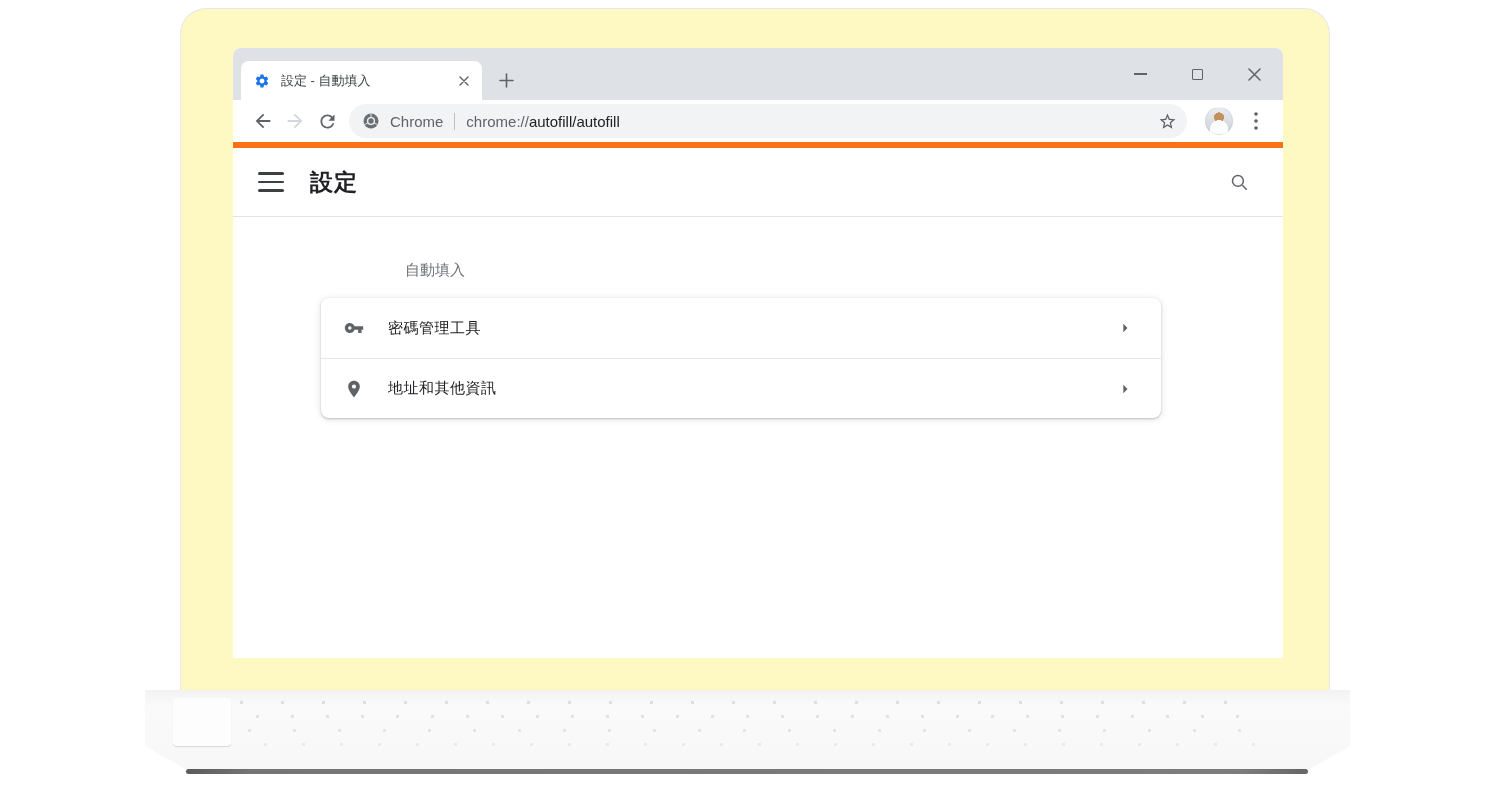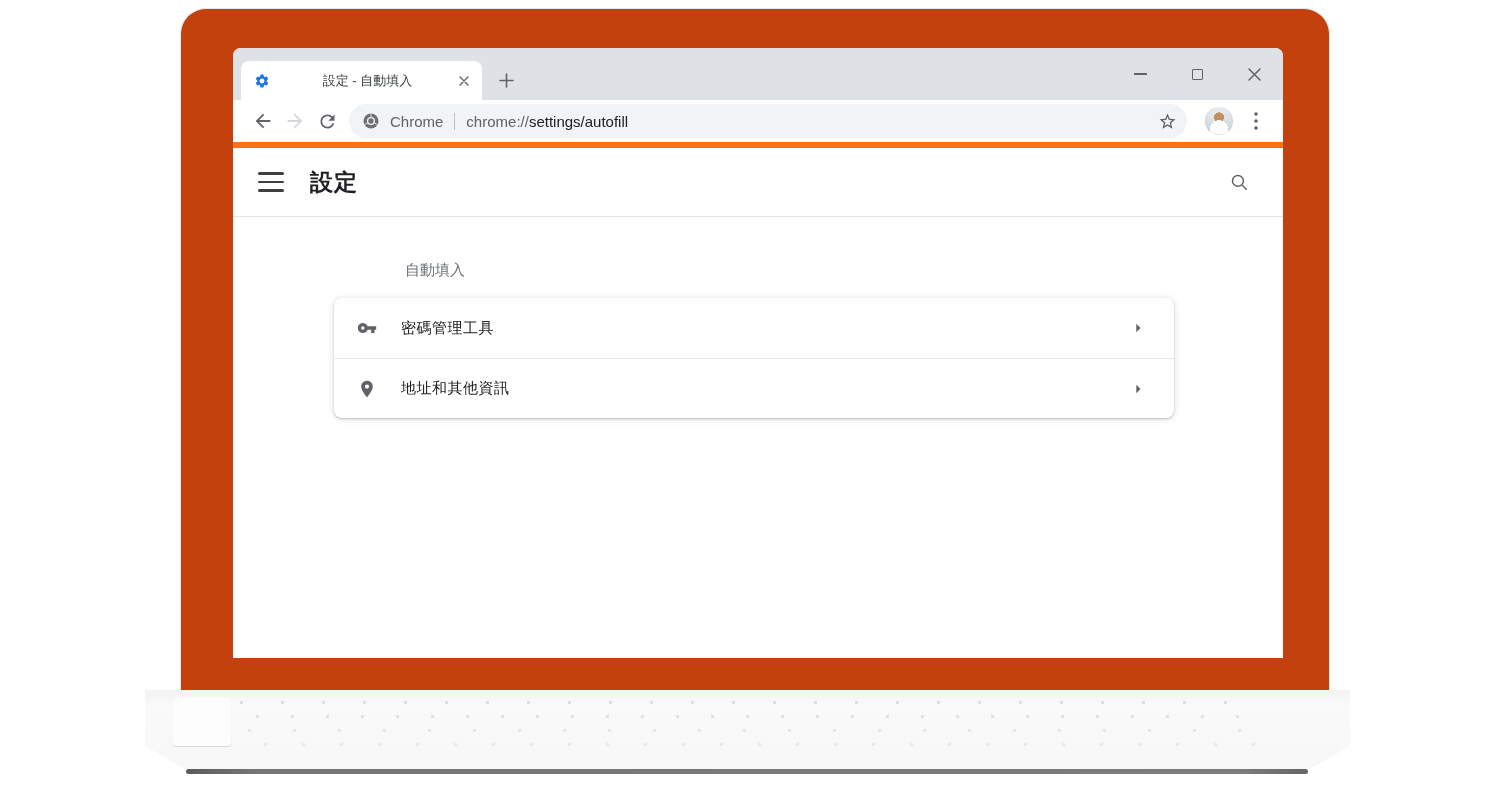--- a/index.html
+++ b/index.html
@@ -1,22 +1,22 @@
 <!DOCTYPE html>
 <html><head>
 <meta charset="utf-8">
 <style>
   * { margin:0; padding:0; box-sizing:border-box; }
   html,body { width:1493px; height:788px; background:#fff; font-family:"Liberation Sans","DejaVu Sans",sans-serif; overflow:hidden; }
   .stage { position:relative; width:1493px; height:788px; background:#fff; }
 
   
   .lid { position:absolute; left:180px; top:8px; width:1150px; height:682px;
-         background:#c2410c; border:1px solid #e6e7e9; border-bottom:none;
-         border-radius:26px 26px 0 0;text-align:center; }
+         background:#fef9c3; border:1px solid #e6e7e9; border-bottom:none;
+         border-radius:26px 26px 0 0; }
   .screen { position:absolute; left:52px; top:39px; width:1050px; height:610px;
             background:#fff; border-radius:8px 8px 0 0; overflow:hidden; }
   .base { position:absolute; left:145px; top:690px; width:1205px; height:80px;
           background:linear-gradient(180deg,#f2f2f3 0px,#fafafb 16px,#f7f7f8 100%);
           clip-path:polygon(0% 0%,100% 0%,100% 70%,96.5% 100%,3.5% 100%,0% 70%); }
   .kb-keys { position:absolute; left:95px; right:95px; top:6px; height:54px;
     background-image:
       repeating-linear-gradient(90deg, rgba(125,130,136,.22) 0 3px, rgba(0,0,0,0) 3px 41px),
       repeating-linear-gradient(90deg, rgba(125,130,136,.20) 0 3px, rgba(0,0,0,0) 3px 35px),
       repeating-linear-gradient(90deg, rgba(125,130,136,.17) 0 3px, rgba(0,0,0,0) 3px 45px),
@@ -71,21 +71,21 @@
   .page-header { height:69px; display:flex; align-items:center; padding-left:25px;
                  border-bottom:1px solid #e1e3e6; flex:0 0 auto; }
   .hamburger { width:26px; height:20px; display:flex; flex-direction:column; justify-content:space-between; cursor:pointer; }
   .hamburger span { display:block; height:2.6px; background:#3c4043; border-radius:2px; }
   .page-title { margin-left:26px; font-size:23px; font-weight:600; color:#202124; letter-spacing:1px; }
   .header-spacer { flex:1; }
   .search-btn { width:34px; height:34px; margin-right:27px; display:flex; align-items:center;
                 justify-content:center; cursor:pointer; }
   .page-content { position:relative; flex:1;padding-left:6px; }
   .section-label { position:absolute; left:172px; top:44px; font-size:15px; color:#6c7075; }
-  .card { position:absolute; left:101px; top:81px; width:840px; background:#fff; border-radius:8px;
+  .card { position:absolute; left:88px; top:81px; width:840px; background:#fff; border-radius:8px;
           box-shadow:0 1px 2px rgba(60,64,67,.28), 0 1px 6px 1px rgba(60,64,67,.12); }
   .card-row { display:flex; align-items:center; height:60px; padding:0 26px 0 23px; cursor:pointer; }
   .card-row + .card-row { border-top:1px solid #e7e8ea; }
   .row-icon { width:20px; height:20px; flex:0 0 auto; display:flex; align-items:center; justify-content:center; }
   .row-label { margin-left:24px; font-size:15px; color:#202124; letter-spacing:.5px; }
   .row-spacer { flex:1; }
   .row-arrow { width:20px; height:20px; display:flex; align-items:center; justify-content:center; }
 </style>
 </head>
 <body>
@@ -152,21 +152,21 @@
           </div>
           <div class="omnibox">
             <svg width="18" height="18" viewBox="0 0 24 24">
               <circle cx="12" cy="12" r="10" fill="#6b7075"></circle>
               <path d="M12 12L12 2M12 12L3.3 17M12 12l8.7 5" stroke="#f1f3f4" stroke-width="1.2"></path>
               <circle cx="12" cy="12" r="5.4" fill="#f1f3f4"></circle>
               <circle cx="12" cy="12" r="3.6" fill="#6b7075"></circle>
             </svg>
             <span class="omni-label">Chrome</span>
             <span class="omni-sep"></span>
-            <span class="omni-url"><span>chrome://</span><b>settings/autofill</b></span>
+            <span class="omni-url"><span>chrome://</span><b>autofill/autofill</b></span>
             <span class="omni-spacer"></span>
             <svg width="19" height="19" viewBox="0 0 24 24">
               <path fill="#5f6368" d="M22 9.24l-7.19-.62L12 2 9.19 8.63 2 9.24l5.46 4.73L5.82 21 12 17.27 18.18 21l-1.63-7.03L22 9.24zM12 15.4l-3.76 2.27 1-4.28-3.32-2.88 4.38-.38L12 6.1l1.71 4.04 4.38.38-3.32 2.88 1 4.28L12 15.4z"></path>
             </svg>
           </div>
           <div class="avatar"></div>
           <div class="menu-btn">
             <svg width="4" height="18" viewBox="0 0 4 18">
               <circle cx="2" cy="2" r="1.8" fill="#5f6368"></circle>
                 <circle cx="2" cy="9" r="1.8" fill="#5f6368"></circle>

